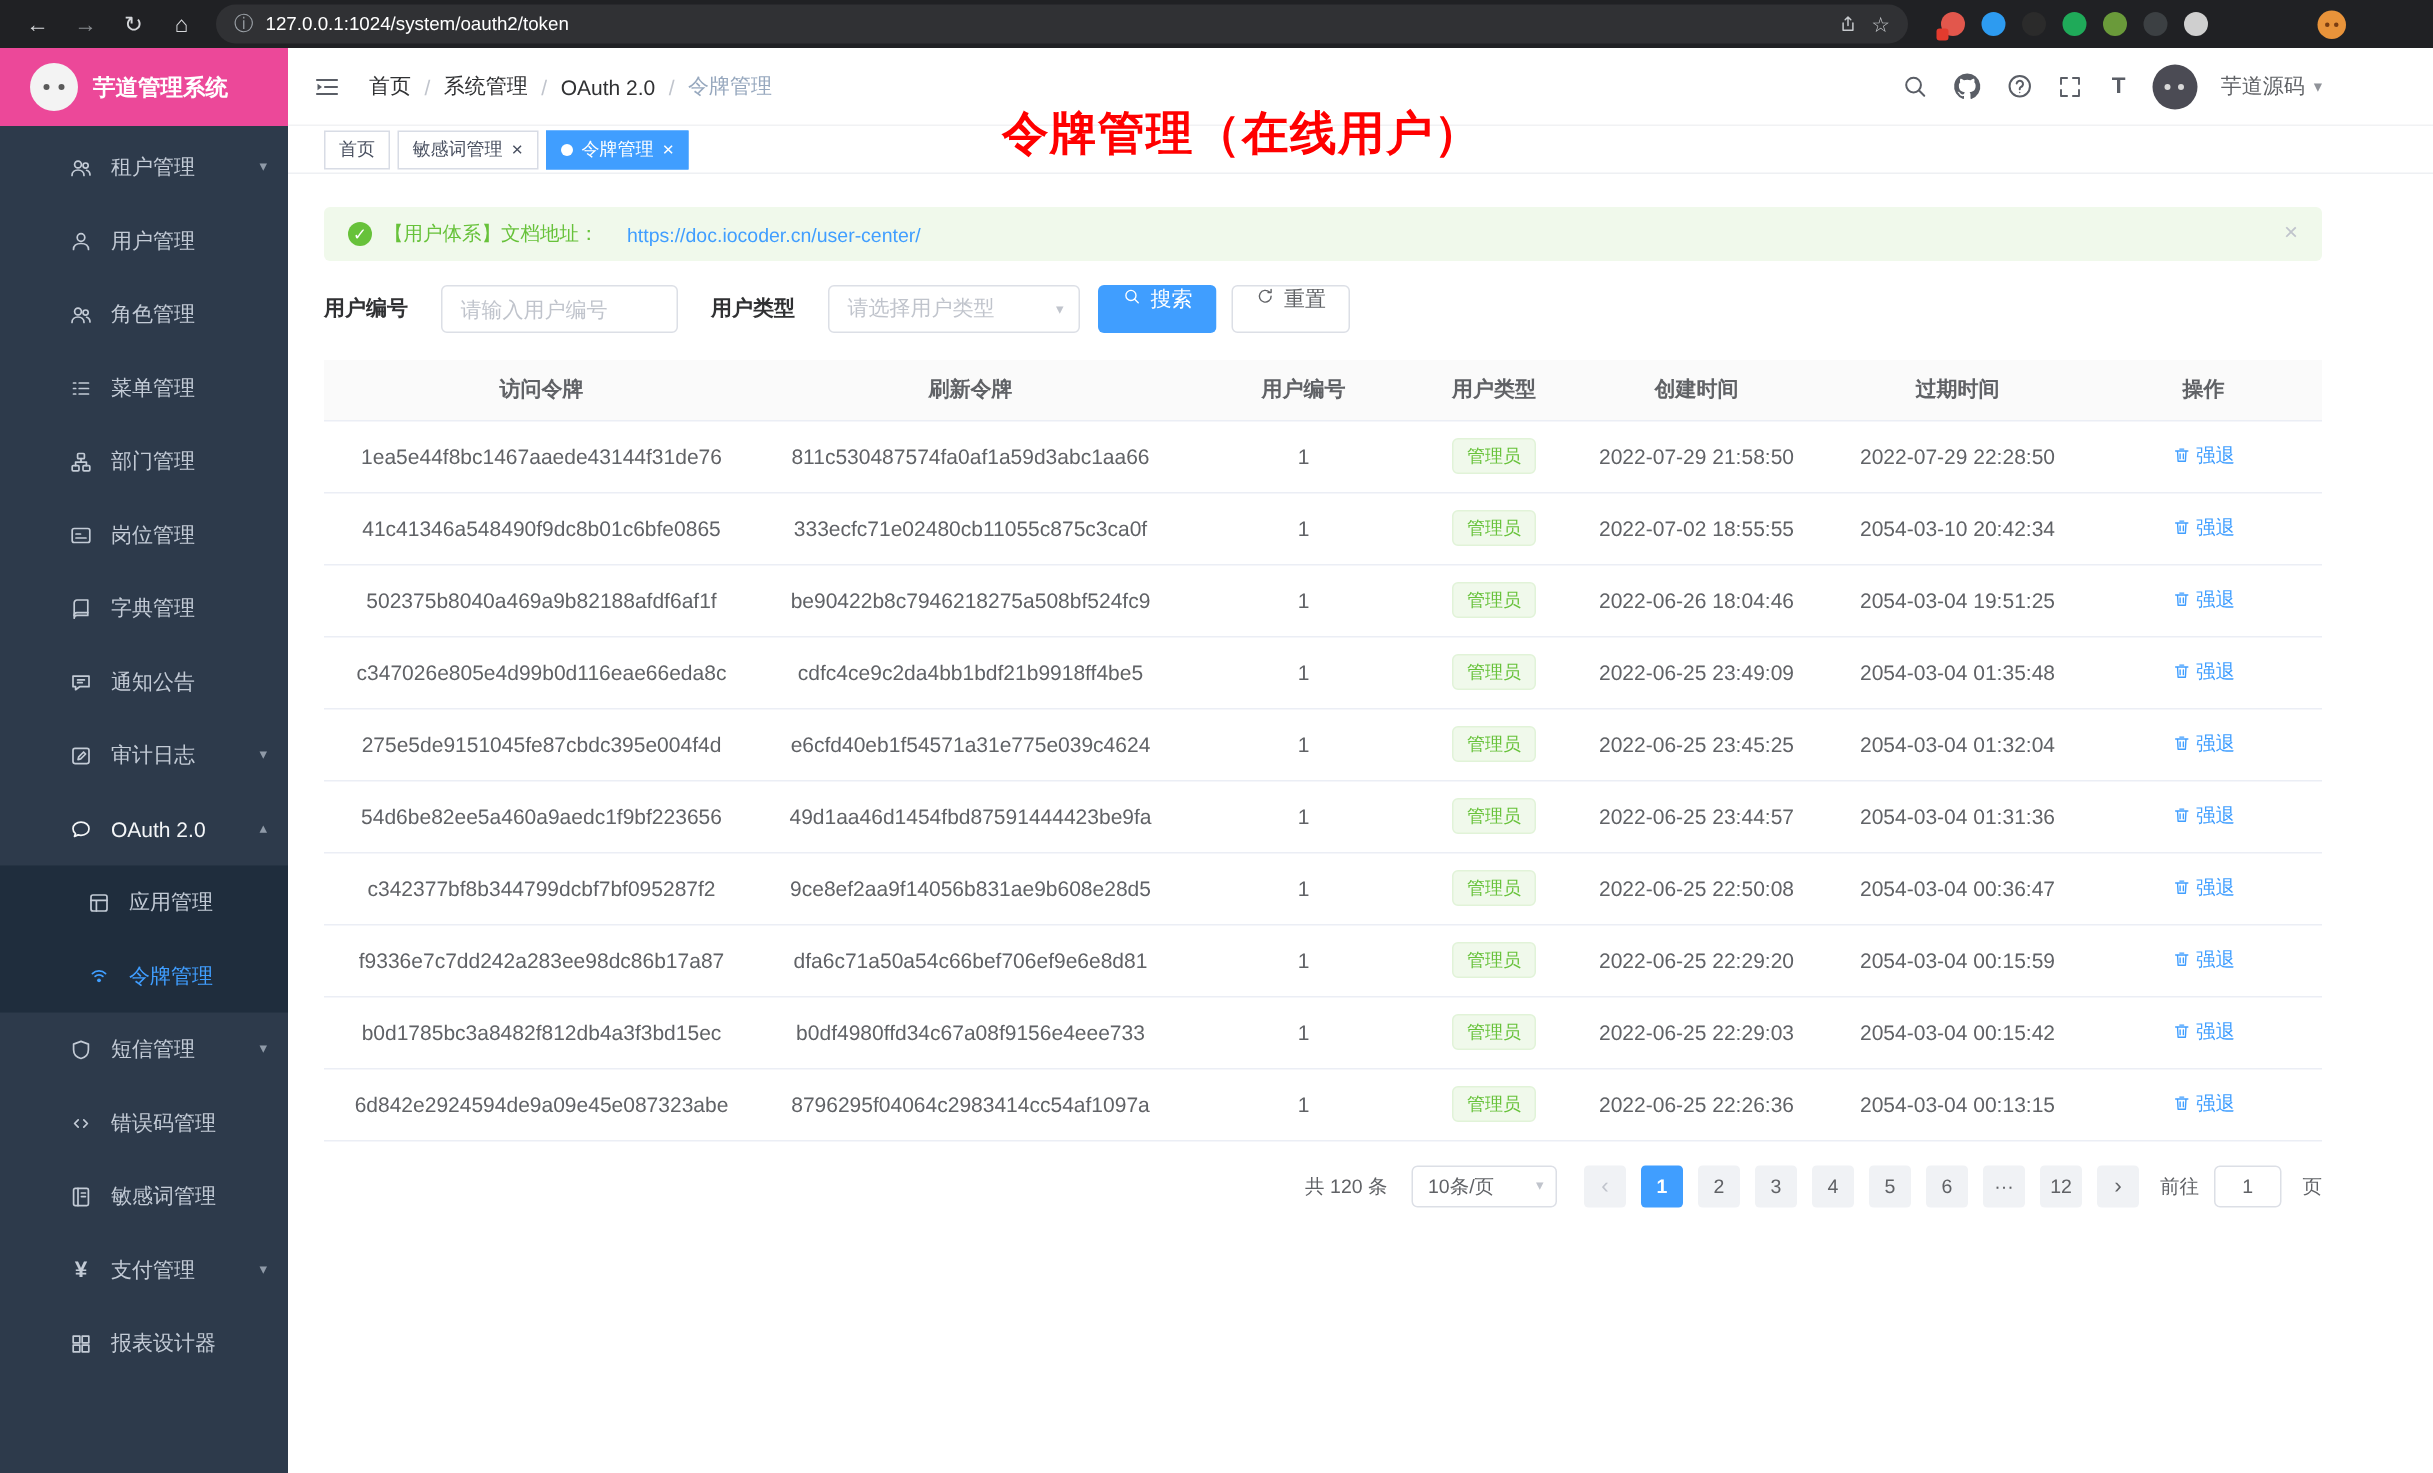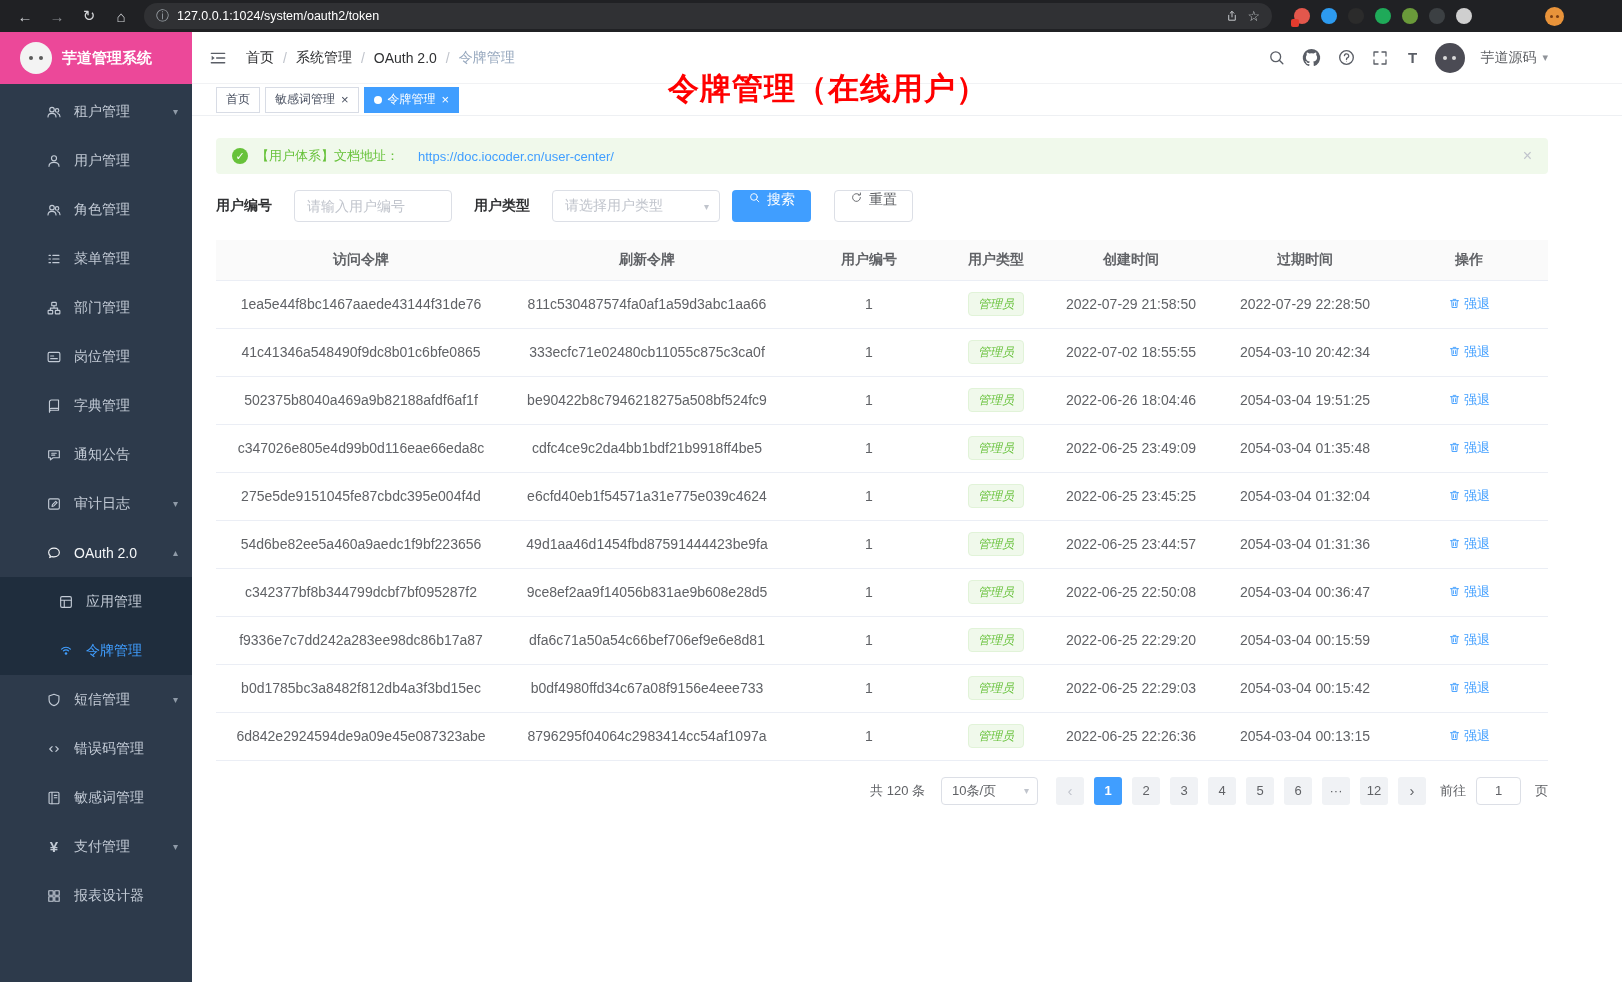--- a/index.html
+++ b/index.html
@@ -72,27 +72,27 @@
 
   
   .filters{margin-top:16px;display:flex;align-items:center;}
   .f-label{font-size:14px;font-weight:700;color:#303133;margin-right:22px;white-space:nowrap;}
   .f-input{width:158px;height:32px;border:1px solid #dcdfe6;border-radius:4px;padding:0 12px;font-size:14px;color:#606266;outline:none;margin-right:22px;font-family:inherit;}
   .f-input::placeholder{color:#c0c4cc;}
   .f-select{width:168px;height:32px;border:1px solid #dcdfe6;border-radius:4px;display:flex;align-items:center;justify-content:space-between;padding:0 10px 0 12px;font-size:14px;color:#c0c4cc;background:#fff;cursor:pointer;margin-right:12px;}
   .sel-caret{color:#c0c4cc;font-size:10px;}
   .btn{height:32px;border-radius:4px;font-size:14px;display:inline-flex;align-items:flex-start;gap:6px;padding:0 15px;border:1px solid transparent;cursor:pointer;font-family:inherit;}
   .btn-primary{background:#409eff;color:#fff;margin-right:10px;}
-  .btn-plain{background:#fff;border-color:#dcdfe6;color:#606266;margin-left:13px;}
+  .btn-plain{background:#fff;border-color:#dcdfe6;color:#606266;}
 
   
   table{width:1332px;border-collapse:collapse;table-layout:fixed;margin-top:18px;}
   th{height:40px;background:#fafafa;font-size:14px;font-weight:700;color:#606266;border-bottom:1px solid #ebeef5;text-align:center;white-space:nowrap;}
   td{height:48px;text-align:center;font-size:14px;color:#606266;border-bottom:1px solid #ebeef5;white-space:nowrap;overflow:hidden;}
-  .badge{display:inline-block;padding:2px 9px;font-size:12px;color:#67c23a;background:#f0f9eb;border:1px solid #e1f3d8;border-radius:4px;line-height:18px;font-style:italic;}
+  .badge{display:inline-block;padding:2px 9px;font-size:12px;color:#67c23a;background:#f0f9eb;border:1px solid #e1f3d8;border-radius:4px;line-height:18px;}
   .action-link{color:#409eff;font-size:13px;display:inline-flex;align-items:center;gap:3px;cursor:pointer;}
 
   
   .pagination{display:flex;align-items:center;justify-content:flex-end;gap:10px;margin-top:16px;font-size:13px;color:#606266;}
   .pg-total{margin-right:6px;}
   .pg-size{width:97px;height:28px;border:1px solid #dcdfe6;border-radius:4px;display:flex;align-items:center;justify-content:space-between;padding:0 8px 0 10px;color:#606266;font-size:13px;background:#fff;cursor:pointer;margin-right:8px;}
   .pg-btn{min-width:28px;height:28px;background:#f0f2f5;border:none;border-radius:3px;font-size:13px;color:#606266;display:inline-flex;align-items:center;justify-content:center;cursor:pointer;padding:0 6px;font-family:inherit;}
   .pg-btn.active{background:#409eff;color:#fff;font-weight:700;}
   .pg-prev{color:#c0c4cc;font-size:15px;}
   .pg-next{font-size:15px;}

